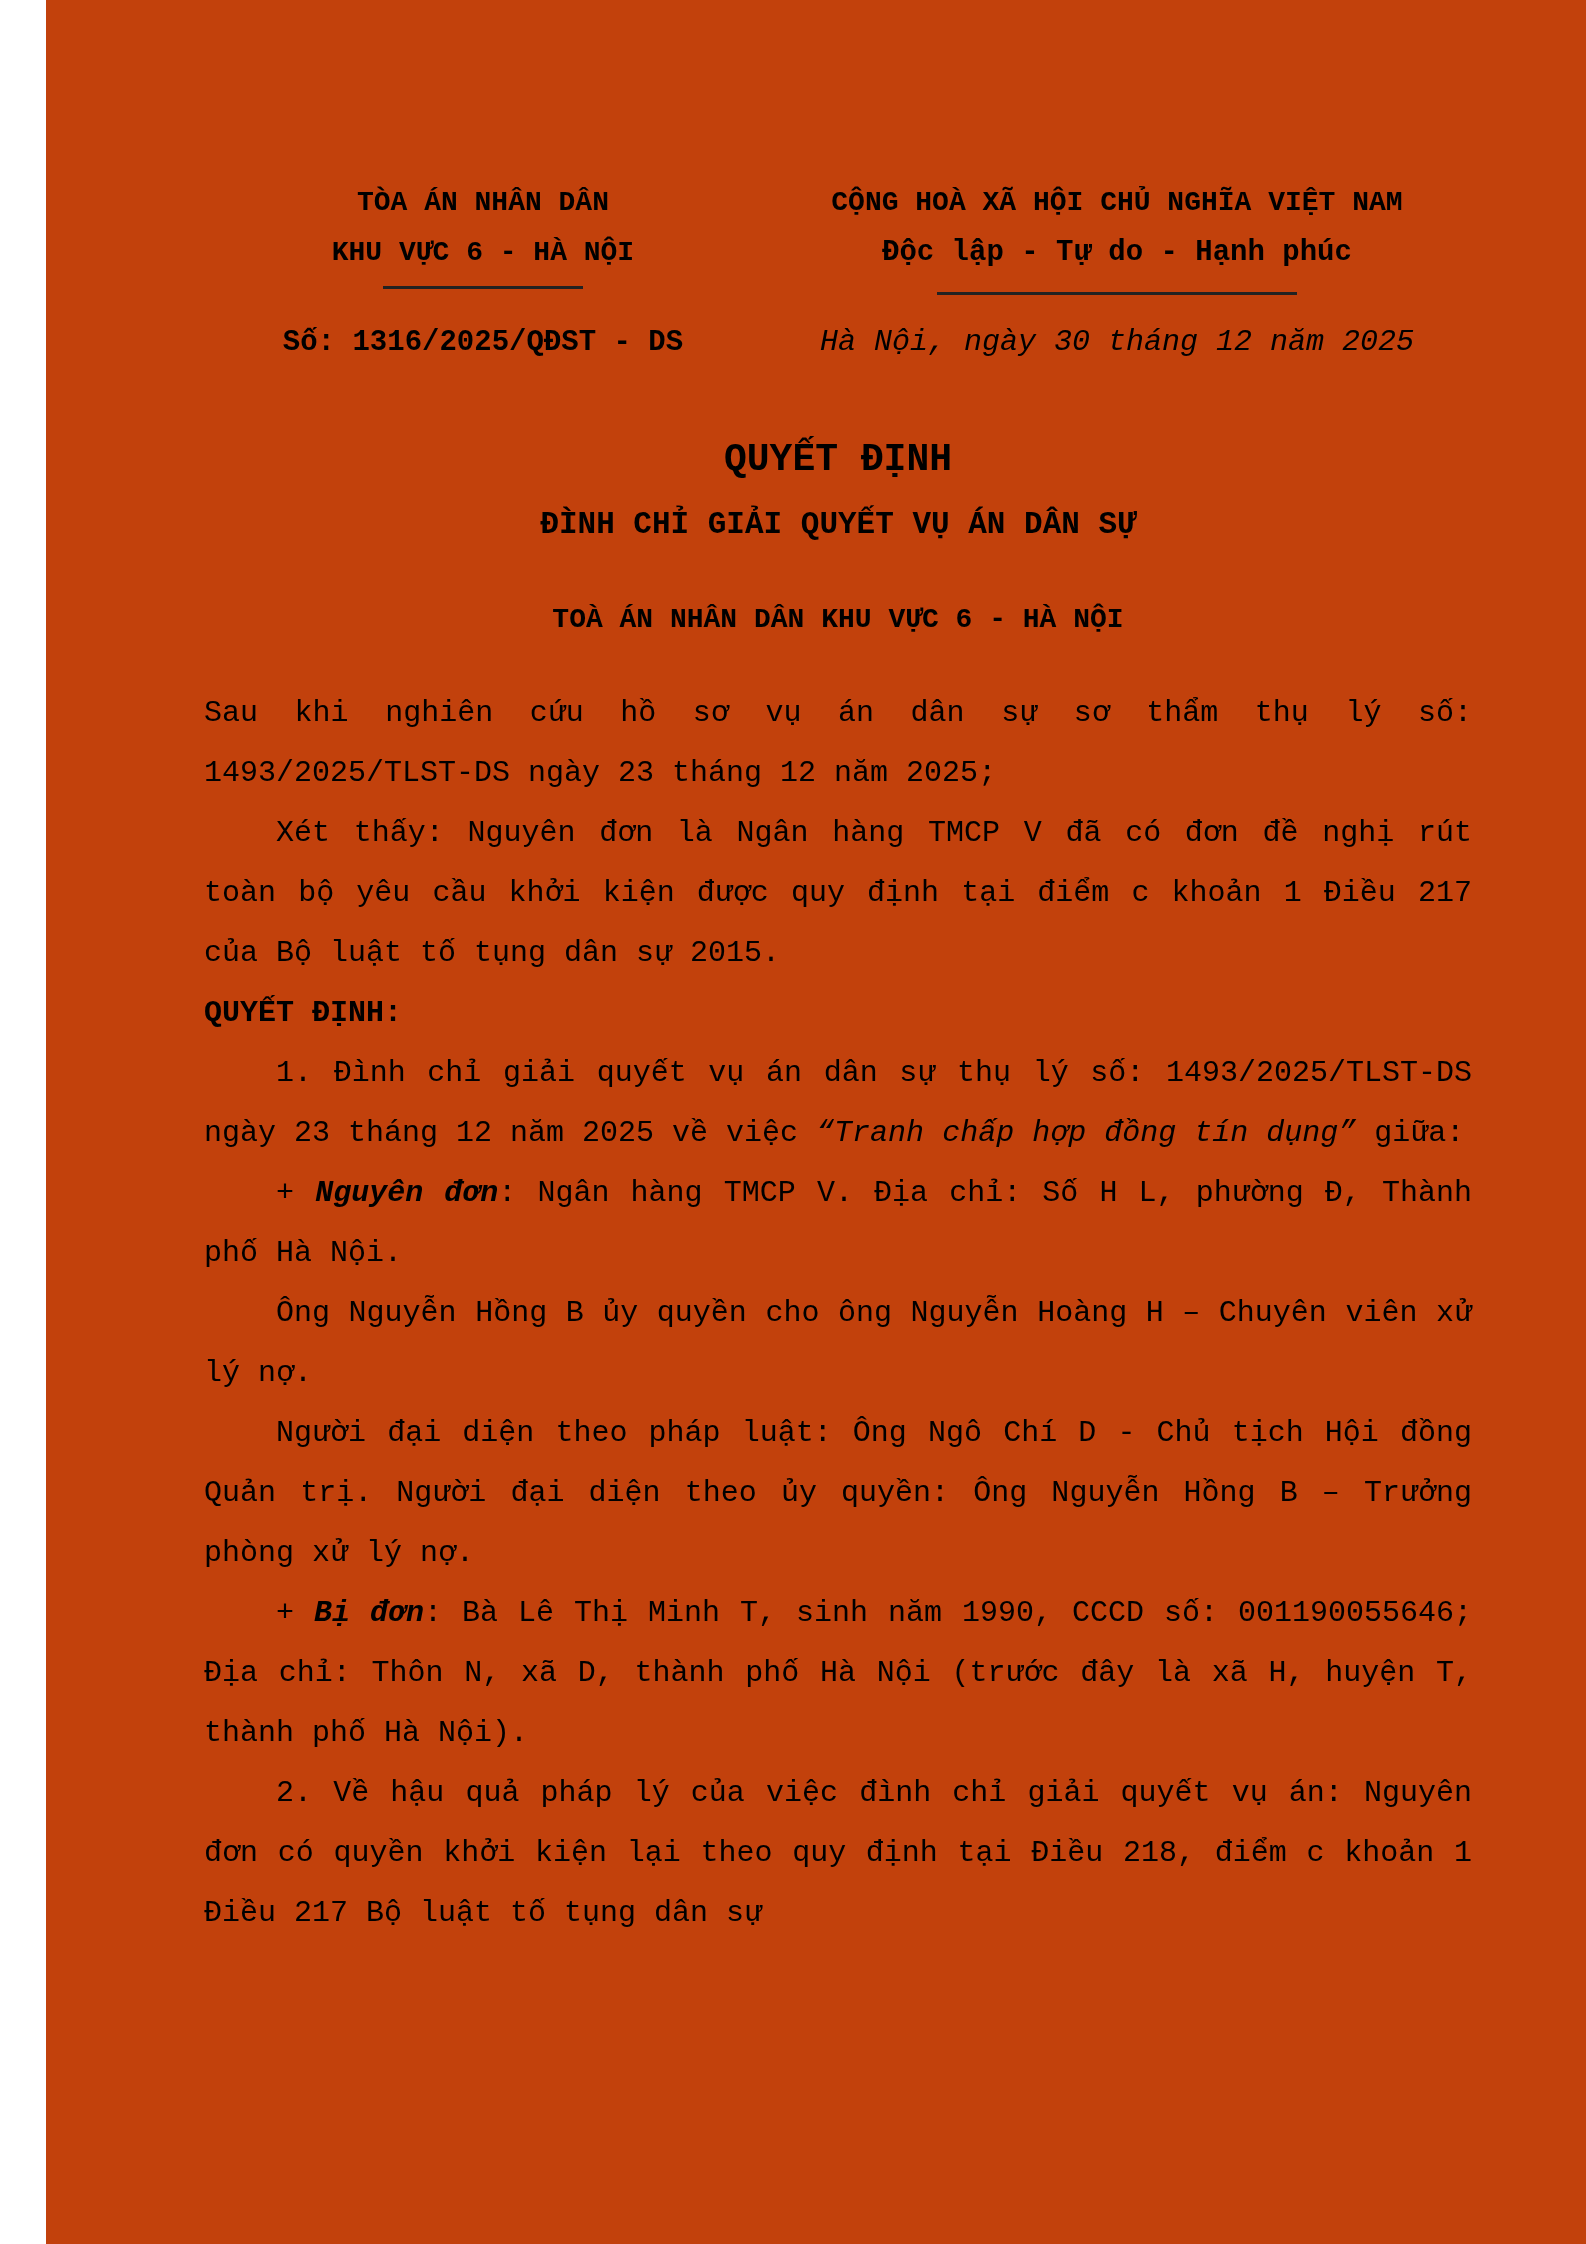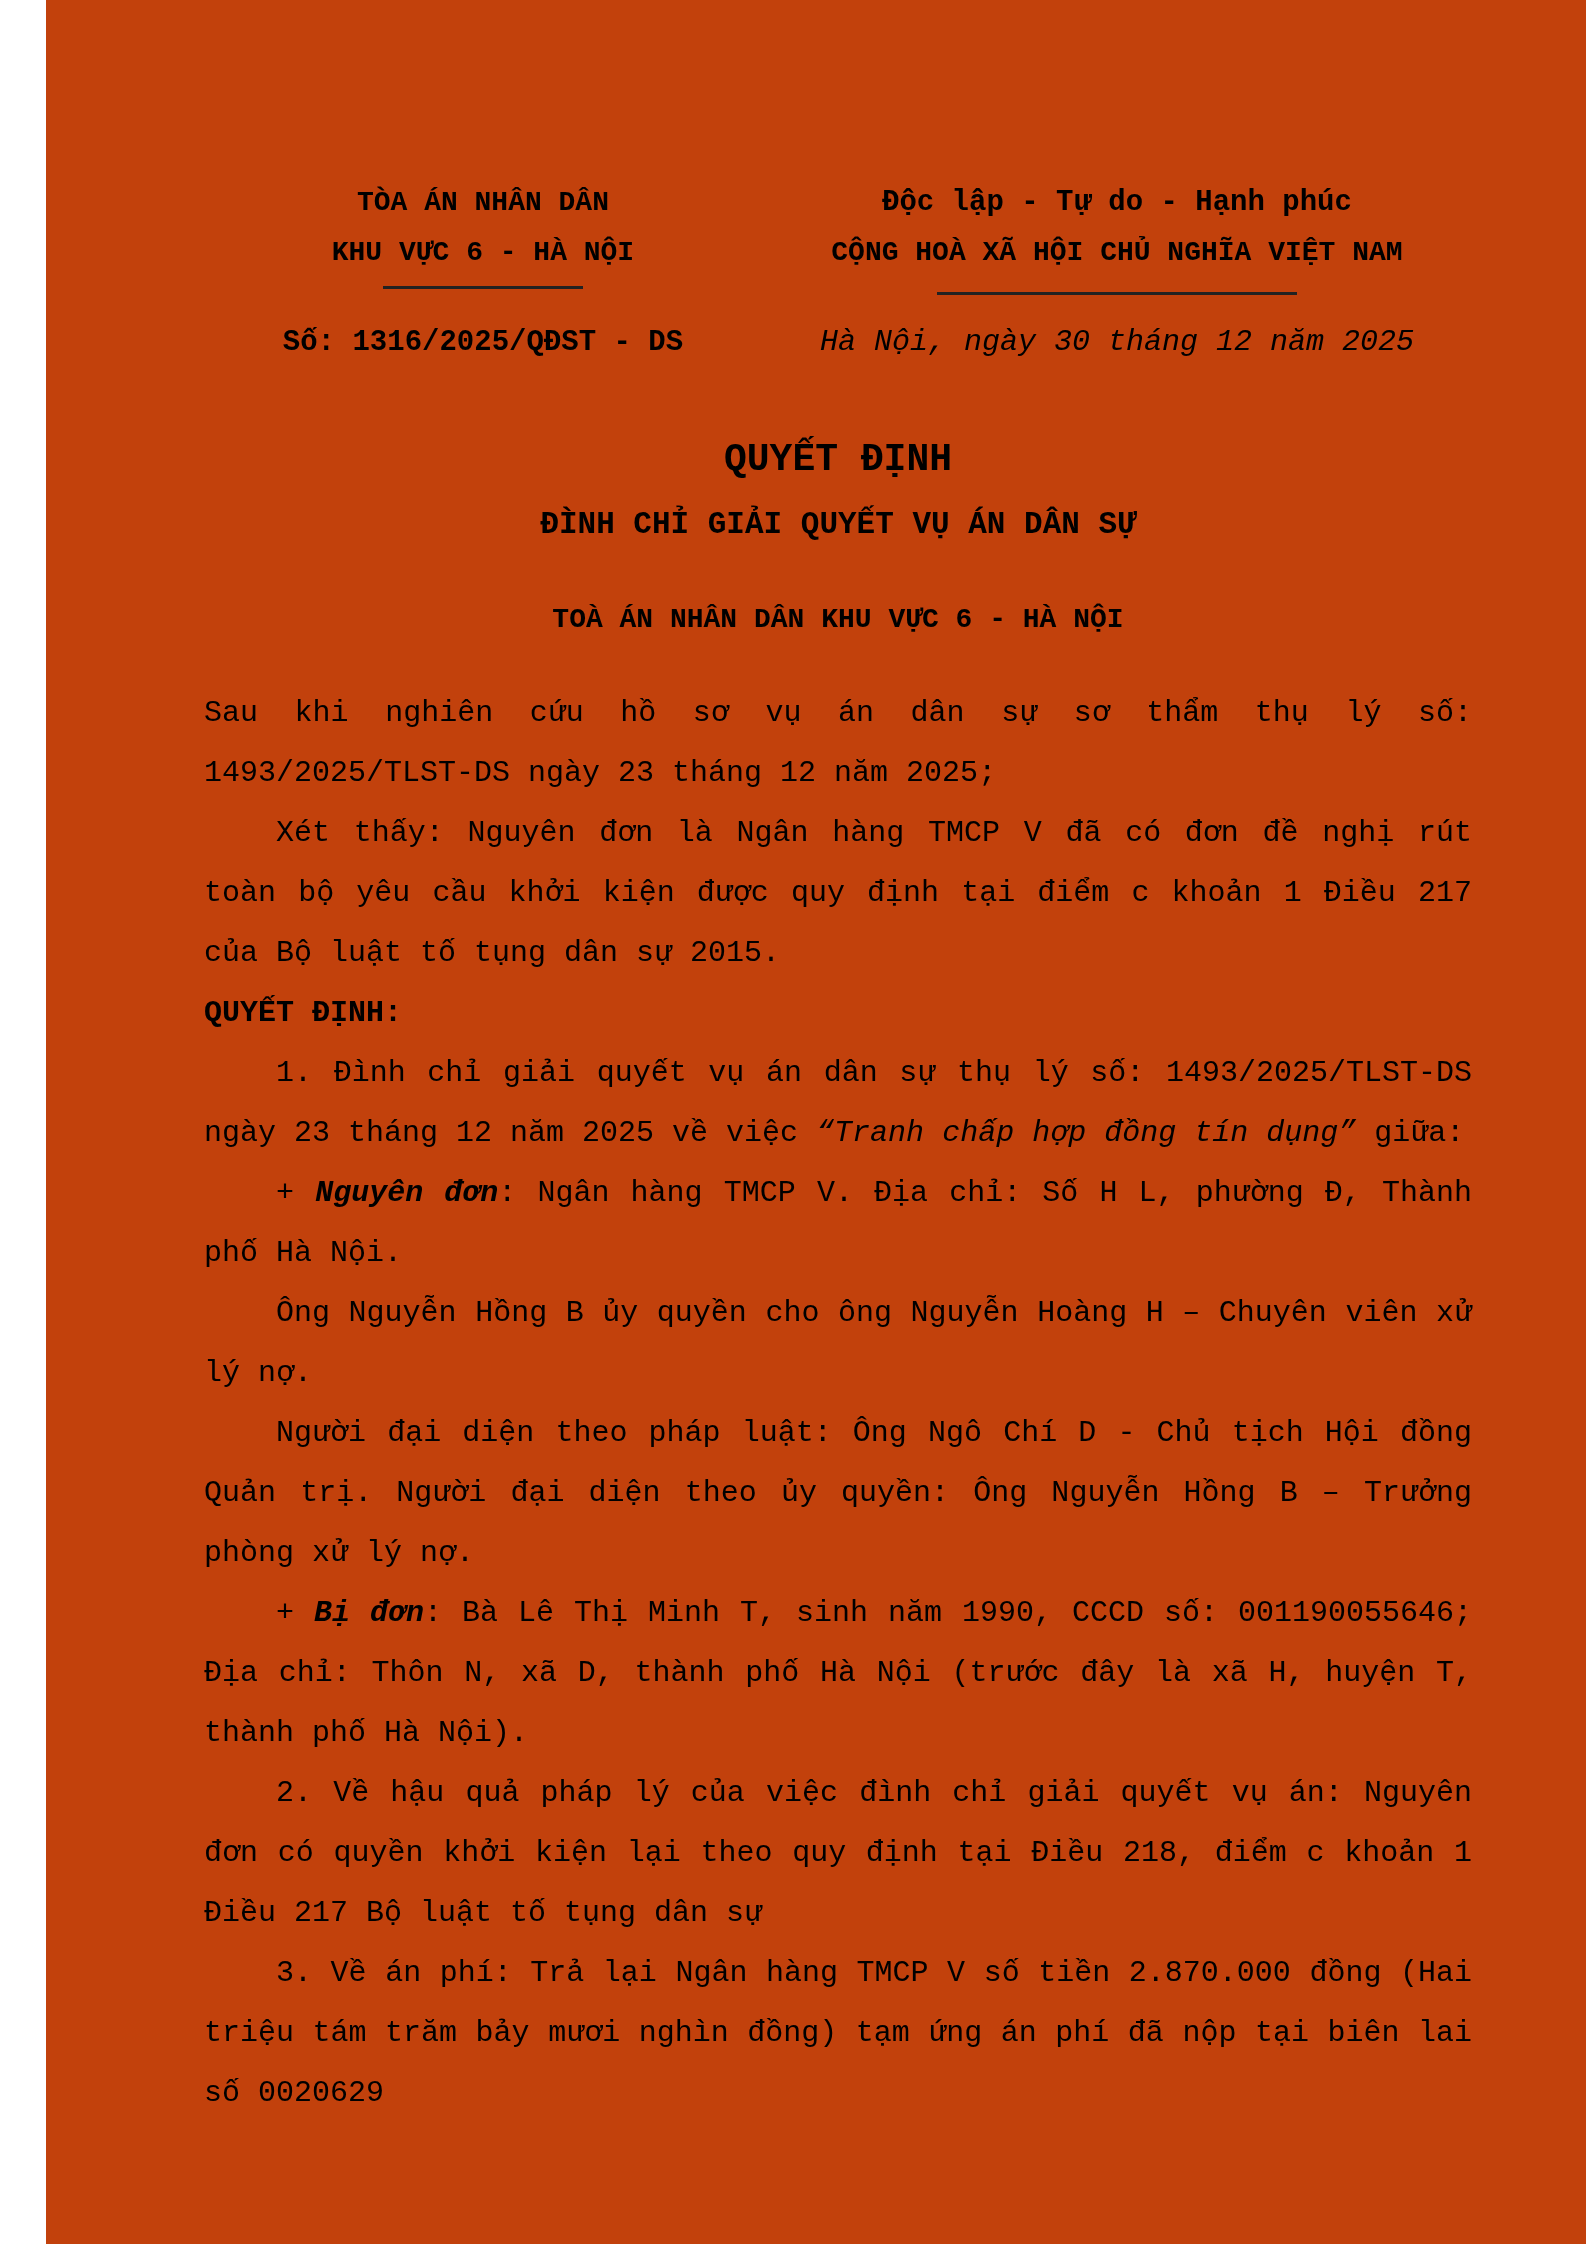--- a/index.html
+++ b/index.html
@@ -79,22 +79,22 @@
 <div class="page">
   <div class="content">
 
     <div class="hdr-row">
       <div class="hdr-left">
         <div class="hdr-line">TÒA ÁN NHÂN DÂN</div>
         <div class="hdr-line">KHU VỰC 6 - HÀ NỘI</div>
         <div class="rule rule-left"></div>
       </div>
       <div class="hdr-right">
+        <div class="hdr-line">CỘNG HOÀ XÃ HỘI CHỦ NGHĨA VIỆT NAM</div>
         <div class="hdr-line hdr-motto">Độc lập - Tự do - Hạnh phúc</div>
-        <div class="hdr-line">CỘNG HOÀ XÃ HỘI CHỦ NGHĨA VIỆT NAM</div>
         <div class="rule rule-right"></div>
       </div>
     </div>
 
     <div class="hdr-row2">
       <div class="doc-number">Số: 1316/2025/QĐST - DS</div>
       <div class="date-line">Hà Nội, ngày 30 tháng 12 năm 2025</div>
     </div>
 
     <div class="title-block">
@@ -106,17 +106,16 @@
     <div class="doc-body">
         <p class="par text"><span class="seg-normal">Sau khi nghiên cứu hồ sơ vụ án dân sự sơ thẩm thụ lý số: 1493/2025/TLST-DS ngày 23 tháng 12 năm 2025;</span></p>
         <p class="par text indent"><span class="seg-normal">Xét thấy: Nguyên đơn là Ngân hàng TMCP V đã có đơn đề nghị rút toàn bộ yêu cầu khởi kiện được quy định tại điểm c khoản 1 Điều 217 của Bộ luật tố tụng dân sự 2015.</span></p>
         <p class="par heading"><span class="seg-bold">QUYẾT ĐỊNH:</span></p>
         <p class="par text indent"><span class="seg-normal">1. Đình chỉ giải quyết vụ án dân sự thụ lý số: 1493/2025/TLST-DS ngày 23 tháng 12 năm 2025 về việc </span><span class="seg-italic">“Tranh chấp hợp đồng tín dụng”</span><span class="seg-normal"> giữa:</span></p>
         <p class="par text indent"><span class="seg-normal">+ </span><span class="seg-bold-italic">Nguyên đơn</span><span class="seg-normal">: Ngân hàng TMCP V. Địa chỉ: Số H L, phường Đ, Thành phố Hà Nội.</span></p>
         <p class="par text indent"><span class="seg-normal">Ông Nguyễn Hồng B ủy quyền cho ông Nguyễn Hoàng H – Chuyên viên xử lý nợ.</span></p>
         <p class="par text indent"><span class="seg-normal">Người đại diện theo pháp luật: Ông Ngô Chí D - Chủ tịch Hội đồng Quản trị. Người đại diện theo ủy quyền: Ông Nguyễn Hồng B – Trưởng phòng xử lý nợ.</span></p>
         <p class="par text indent"><span class="seg-normal">+ </span><span class="seg-bold-italic">Bị đơn</span><span class="seg-normal">: Bà Lê Thị Minh T, sinh năm 1990, CCCD số: 001190055646; Địa chỉ: Thôn N, xã D, thành phố Hà Nội (trước đây là xã H, huyện T, thành phố Hà Nội).</span></p>
         <p class="par text indent"><span class="seg-normal">2. Về hậu quả pháp lý của việc đình chỉ giải quyết vụ án: Nguyên đơn có quyền khởi kiện lại theo quy định tại Điều 218, điểm c khoản 1 Điều 217 Bộ luật tố tụng dân sự</span></p>
-        <p class="par text indent"><span class="seg-normal">3. Về án phí: Trả lại Ngân hàng TMCP V số tiền 2.870.000 đồng (Hai triệu tám trăm bảy mươi nghìn đồng) tạm ứng án phí đã nộp tại biên lai số 0020629</span></p>
       </div>
 
   </div>
 </div>
 
 </body></html>

